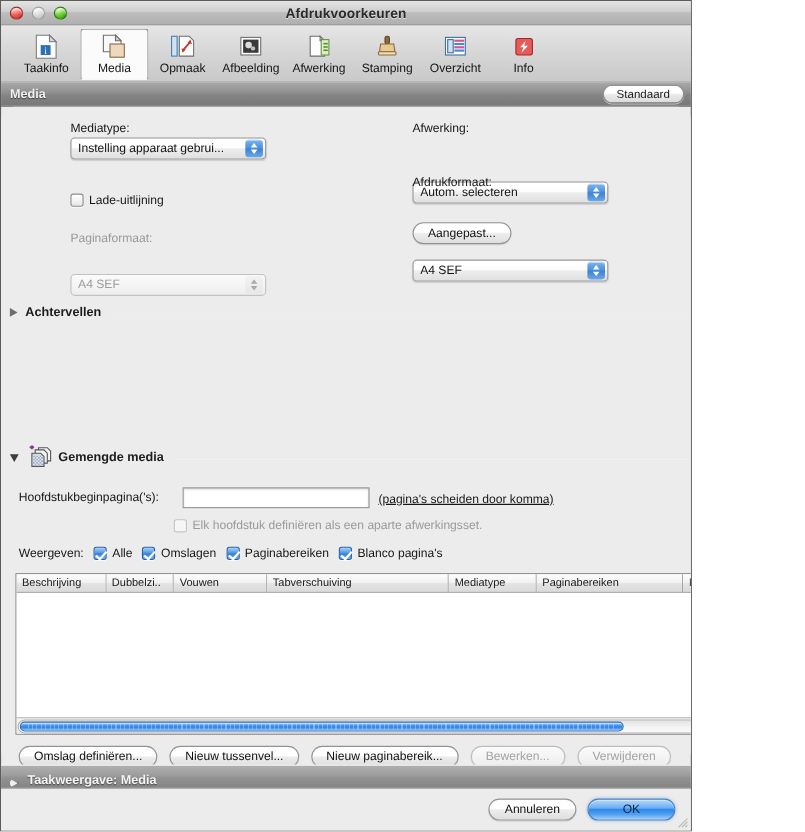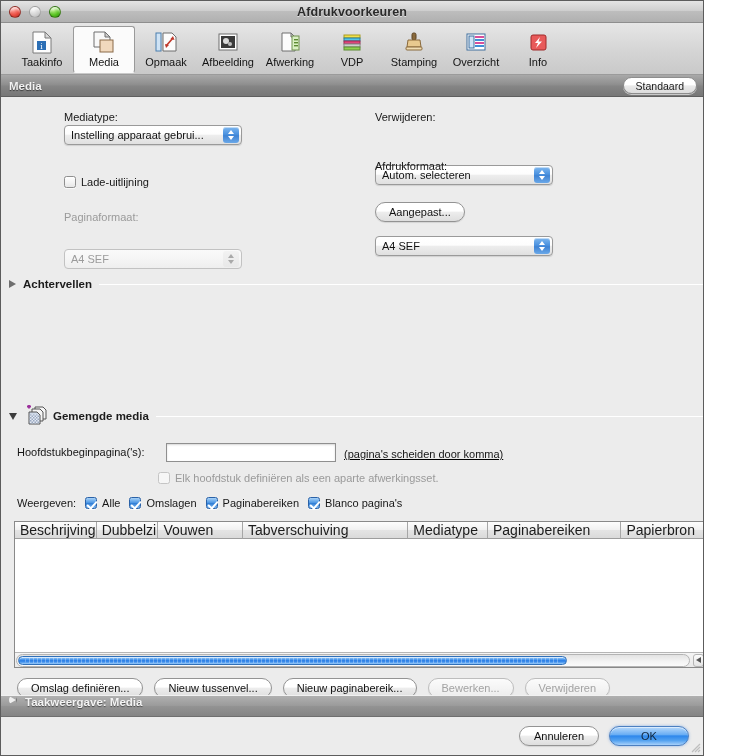--- a/index.html
+++ b/index.html
@@ -6,21 +6,21 @@
   html, body {
     width: 732px; height: 756px;
     font-family: "Liberation Sans", sans-serif;
     font-size: 11px;
     background: #ffffff;
     -webkit-font-smoothing: antialiased;
     overflow: hidden;
   }
   .window {
     position: relative;
-    width: 704px; height: 756px;
+    width: 629px; height: 756px;
     border: 1px solid #5c5c5c;
     background: #ececec;
     display: flex; flex-direction: column;
   }
 
   
   .titlebar {
     height: 22px;
     background: linear-gradient(to bottom, #e4e4e4 0%, #cfcfcf 45%, #bdbdbd 50%, #b0b0b0 100%);
     border-bottom: 1px solid #8e8e8e;
@@ -194,21 +194,21 @@
     background: #ffffff;
     display: flex; flex-direction: column;
     overflow: hidden;
   }
   .thead { display: flex; height: 17px; flex: none; }
   .th {
     height: 17px;
     background: linear-gradient(to bottom, #fdfdfd 0%, #f1f1f1 48%, #e4e4e4 52%, #dadada 100%);
     border-right: 1px solid #a6a6a6;
     border-bottom: 1px solid #9d9d9d;
-    font-size: 14px; color: #1b1b1b;
+    font-size: 10px; color: #1b1b1b;
     display: flex; align-items: center; padding-left: 5px;
     white-space: nowrap; overflow: hidden; cursor: default;
   }
   .th:last-child { border-right: none; }
   .tbody { flex: 1 1 auto; background: #ffffff; }
 
   
   .hsb {
     height: 15px; flex: none; display: flex; align-items: center;
     border-top: 1px solid #b6b6b6;
@@ -244,21 +244,21 @@
   .sb-arrow i { width: 0; height: 0; border-top: 3.5px solid transparent; border-bottom: 3.5px solid transparent; }
   .sb-arrow.left  i { border-right: 5px solid #555; }
   .sb-arrow.right i { border-left: 5px solid #555; }
 
   
   .graybar {
     height: 22px; flex: none;
     background: linear-gradient(to bottom, #b0b0b0 0%, #9b9b9b 48%, #939393 52%, #848484 100%);
     border-top: 1px solid #f1f1f1;
     border-bottom: 1px solid #6f6f6f;
-    display: flex; align-items: flex-start; gap: 8px; padding-left: 8px;
+    display: flex; align-items: flex-end; gap: 8px; padding-left: 8px;
   }
   .graybar .gt { font-size: 11.5px; font-weight: bold; color: #f4f4f4; text-shadow: 0 1px 1px rgba(0,0,0,.5); }
   .tri.right.light { border-left-color: #efefef; }
 
   
   .footer {
     height: 38px; flex: none;
     background: #ececec;
     display: flex; align-items: center; justify-content: flex-end;
     gap: 10px; padding-right: 14px;
@@ -337,32 +337,20 @@
             <polygon points="12,2 16,6 12,6" fill="#d4d4d4" stroke="#6f6f6f"></polygon>
             <rect x="13" y="5" width="7" height="14" fill="#d9f0c2" stroke="#6f8f4f"></rect>
             <rect x="15" y="8" width="4" height="1.4" fill="#5c8a32"></rect>
             <rect x="15" y="11" width="4" height="1.4" fill="#5c8a32"></rect>
             <rect x="15" y="14" width="4" height="1.4" fill="#5c8a32"></rect>
           </svg>
       </span>
       <span class="tb-label">Afwerking</span>
     </div>
 
-    <div class="tb-item">
-      <span class="tb-icon">
-        <svg width="22" height="23" viewBox="0 0 22 23">
-            <rect x="3" y="4" width="16" height="3" fill="#f2e14a" stroke="#a99c20"></rect>
-            <rect x="3" y="7" width="16" height="3" fill="#50c6e8" stroke="#2a7f9a"></rect>
-            <rect x="3" y="10" width="16" height="3" fill="#e0457b" stroke="#9c2c53"></rect>
-            <rect x="3" y="13" width="16" height="3" fill="#cfcfcf" stroke="#8a8a8a"></rect>
-            <rect x="3" y="16" width="16" height="3" fill="#8fd14f" stroke="#5c8a32"></rect>
-          </svg>
-      </span>
-      <span class="tb-label">VDP</span>
-    </div>
 
     <div class="tb-item">
       <span class="tb-icon">
         <svg width="22" height="23" viewBox="0 0 22 23">
             <rect x="9" y="2" width="4" height="7" rx="1.6" fill="#8a6a3c" stroke="#5d4524"></rect>
             <polygon points="5,9 17,9 18,16 4,16" fill="#e8c98f" stroke="#8a6a3c"></polygon>
             <rect x="3" y="16" width="16" height="3" rx="1" fill="#f0ddb5" stroke="#8a6a3c"></rect>
           </svg>
       </span>
       <span class="tb-label">Stamping</span>
@@ -421,21 +409,21 @@
     </div>
     <div class="row popup disabled" style="left:63px; top:132px; width:178px;">
       <span class="txt">A4 SEF</span>
       <span class="arrows">
           <i class="up"></i>
           <i class="dn"></i>
         </span>
     </div>
 
     <div class="row" style="left:374px; top:14px;">
-      <span class="lbl">Verwijderen:</span>
+      <span class="lbl">Afwerking:</span>
     </div>
     <div class="row popup" style="left:374px; top:28px; width:178px;">
       <span class="txt">Autom. selecteren</span>
       <span class="arrows">
           <i class="up"></i>
           <i class="dn"></i>
         </span>
     </div>
 
     <div class="row" style="left:374px; top:63px;">

